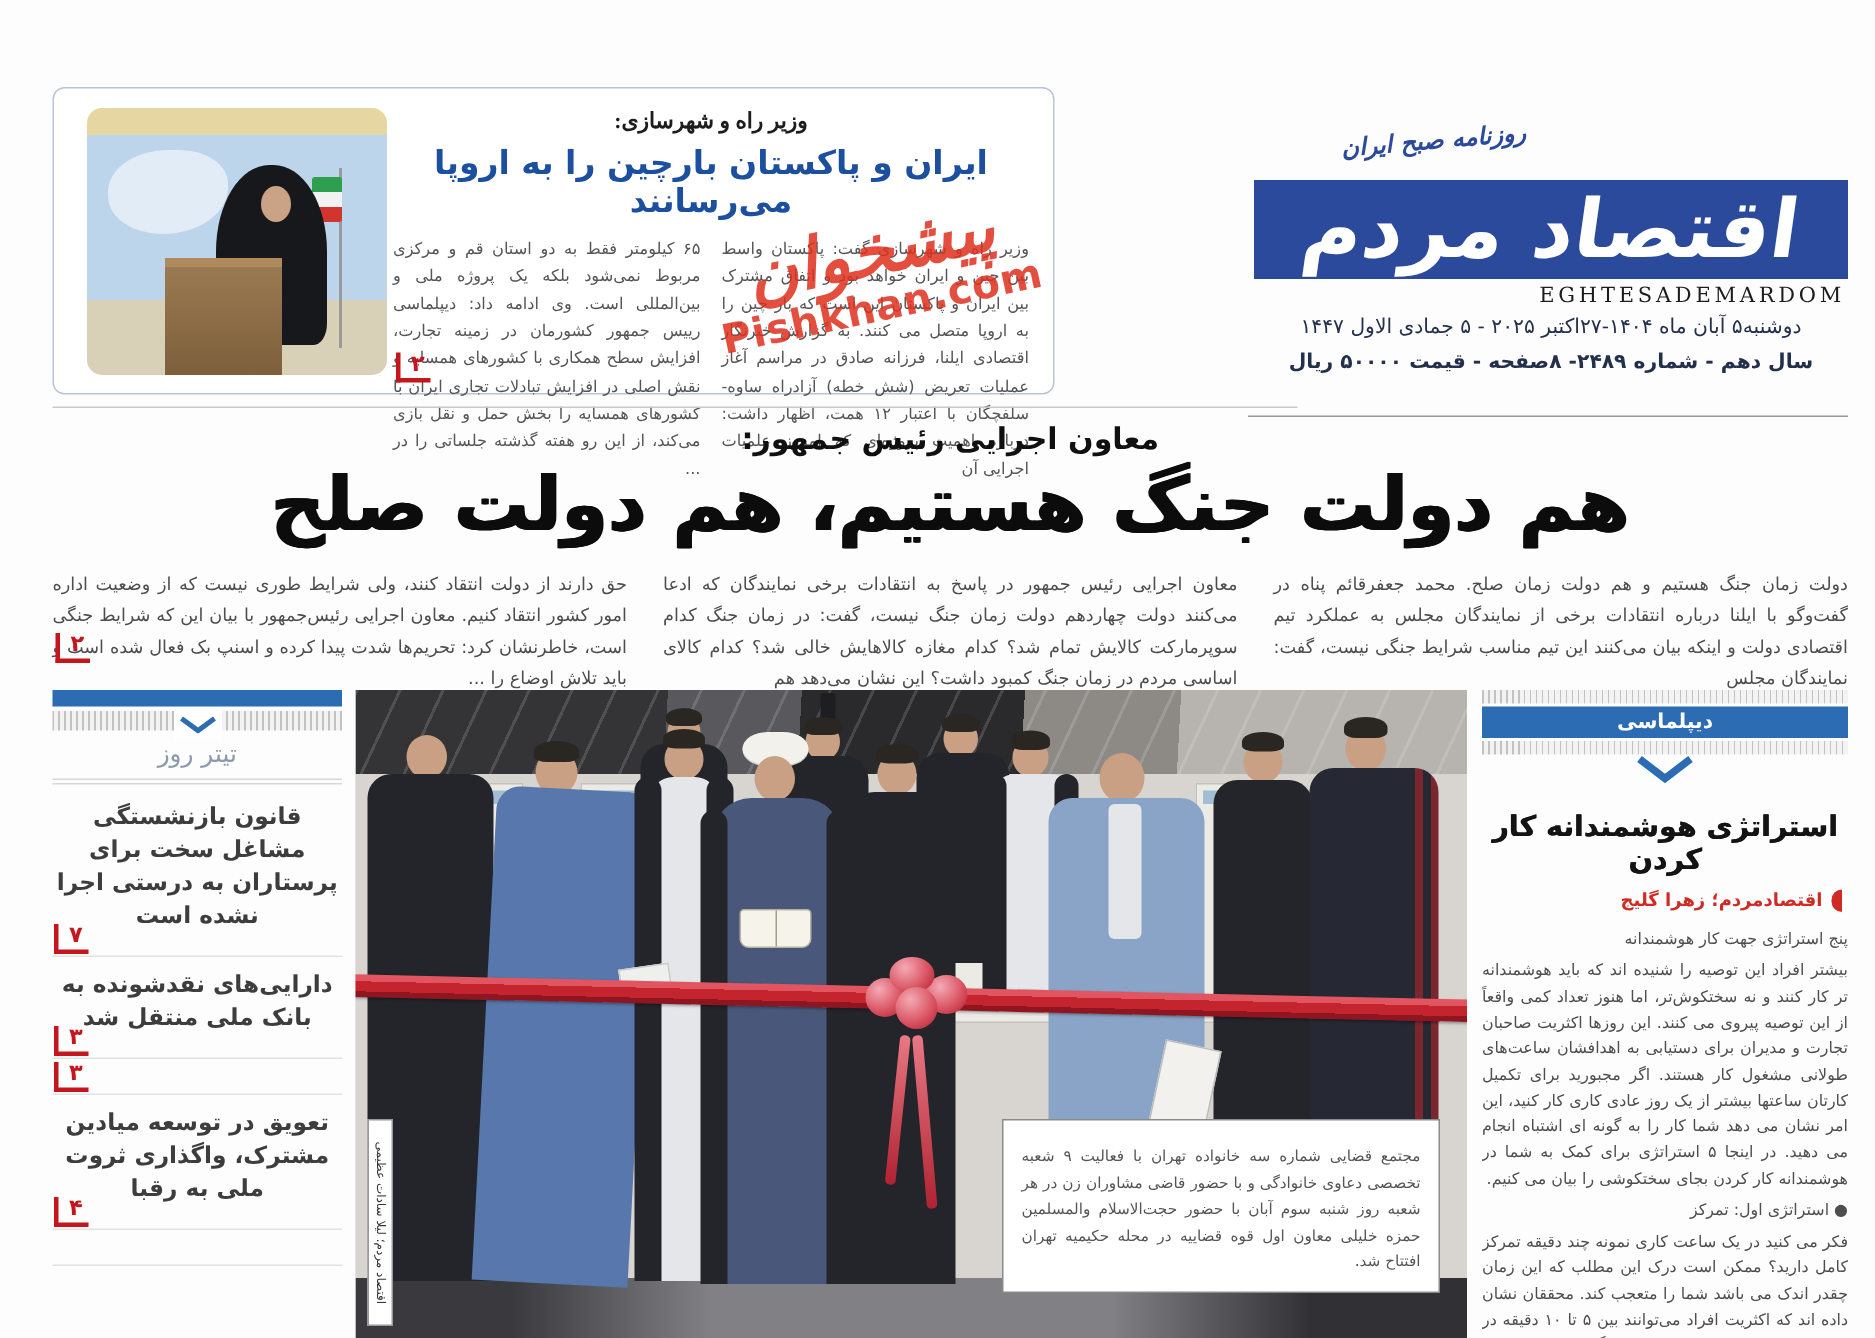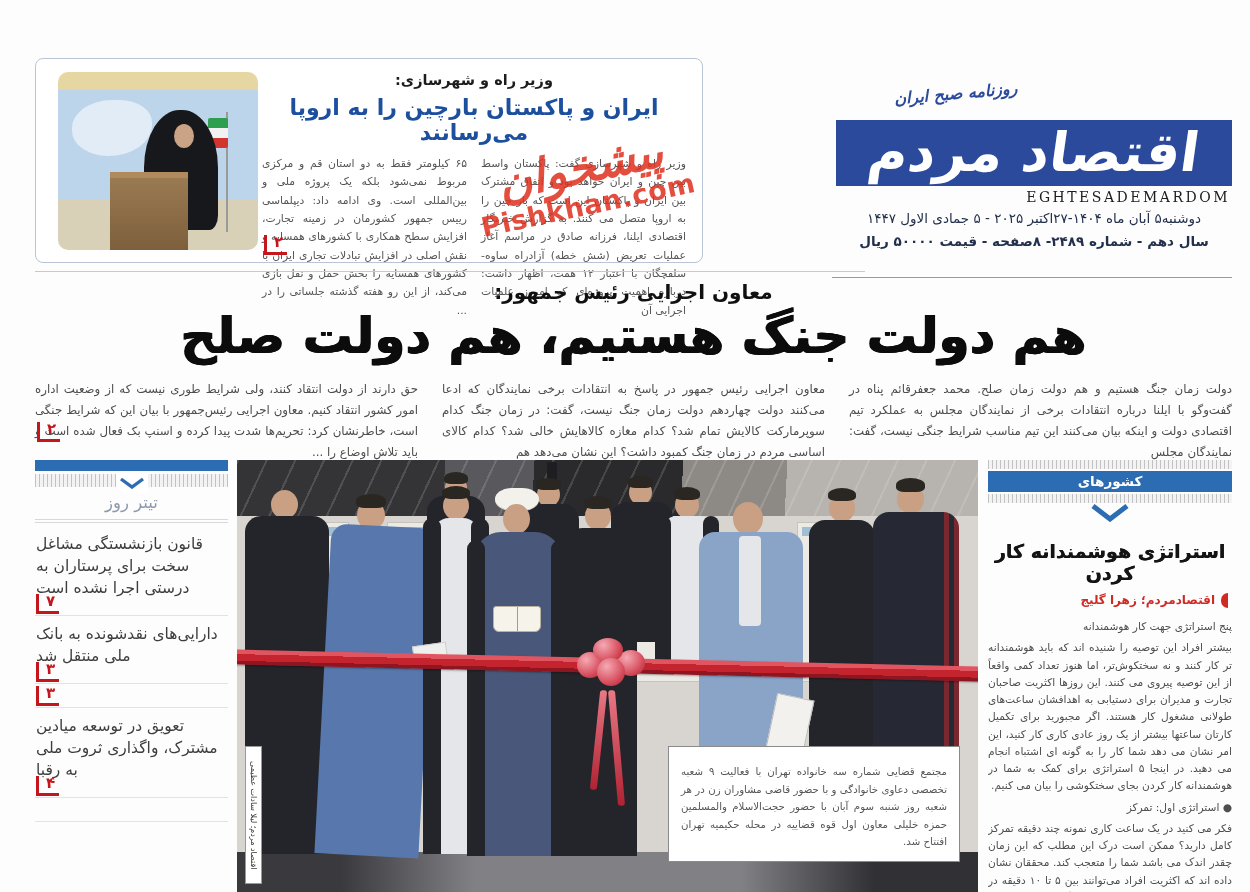--- a/index.html
+++ b/index.html
@@ -35,21 +35,21 @@
             border-radius:50% 40% 55% 45%;}
   .ts-podium{position:absolute; left:52px; bottom:0; width:78px; height:78px; background:linear-gradient(180deg,#9a7a52,#7d5f3c);
             border-top:6px solid #b08a5c;}
   .ts-woman{position:absolute; left:86px; top:38px; width:74px; height:120px; background:#17181c;
             border-radius:48% 48% 12% 12%;}
   .ts-face{position:absolute; left:116px; top:52px; width:20px; height:24px; background:#caa285; border-radius:50%;}
   .ts-flagpole{position:absolute; left:168px; top:40px; width:2px; height:120px; background:#9a9a9a;}
   .ts-flag{position:absolute; left:150px; top:46px; width:20px; height:30px;
            background:linear-gradient(180deg,#2e9e4f 0 33%, #f2f2f2 33% 66%, #d2352e 66% 100%); border-radius:2px;}
   .ts-text{position:absolute; right:16px; top:8px; width:424px; height:188px; direction:rtl;}
-  .ts-kicker{text-align:center; font-weight:bold; font-size:14.5px; color:#1d1d1d; margin-top:5px;}
+  .ts-kicker{text-align:center; font-weight:bold; font-size:14.5px; color:#1d1d1d; margin-top:5px;font-family:Liberation Serif, serif;}
   .ts-headline{text-align:center; color:var(--headline_blue); font-weight:bold; font-size:22px; margin-top:7px;}
   .ts-cols{display:flex; direction:rtl; gap:14px; margin-top:10px;}
   .ts-col{flex:1; font-size:10.8px; color:#555; text-align:justify; line-height:1.7;}
   .pmark{display:inline-block; color:var(--accent_red); font-weight:bold; font-size:15px; line-height:1.05;
          border-left:3.5px solid var(--accent_red); border-bottom:3.5px solid var(--accent_red); padding:0 4px 1px 7px;}
   .ts-mark{position:absolute; left:2px; bottom:0;}
 
   
   .watermark{position:absolute; left:468px; top:140px; width:230px; z-index:6; text-align:center;
              transform:rotate(-12deg); color:var(--watermark_red); opacity:.85; pointer-events:none;}
@@ -69,21 +69,21 @@
 
   
   .titr{position:absolute; top:460px; left:35px; width:193px; direction:rtl;}
   .titr-bluebar{height:11px; background:var(--bar_blue);}
   .hatch{height:13px; margin-top:3px; position:relative;
          background:repeating-linear-gradient(90deg,#c2c2c2 0 1px, #f3f3f3 1px 4px);}
   .hatch .chev{position:absolute; left:50%; top:0; transform:translateX(-50%); background:#fff; padding:0 3px;}
   .titr-title{text-align:center; font-size:16.5px; color:#8b99ae; padding:6px 0 4px;}
   .dbl{height:1px; background:#d8d8d8; margin:2.5px 0;}
   .titr-item{position:relative; padding:7px 1px 16px; border-bottom:1px solid #e2e2e2;}
-  .titr-text{font-weight:normal; font-size:15.5px; color:#3d3d3d; text-align:left; line-height:1.42;}
+  .titr-text{font-weight:bold; font-size:15.5px; color:#3d3d3d; text-align:center; line-height:1.42;}
   .titr-item .pmark{position:absolute; left:1px; bottom:1px;}
 
   
   .photo{position:absolute; top:460px; left:237px; width:741px; height:432px; overflow:hidden; background:#d6d3cf;}
   .ph-marble{position:absolute; top:0; left:0; right:0; height:56px;
      background:linear-gradient(93deg,#343436 0 28%, #59595d 28% 40%, #2a2a2c 40% 60%, #8d8a86 60% 74%, #b7b3ae 74% 100%);}
   .ph-marble:after{content:""; position:absolute; inset:0;
      background:repeating-linear-gradient(115deg, rgba(255,255,255,.14) 0 2px, transparent 2px 26px);}
   .ph-wall{position:absolute; top:56px; left:0; right:0; bottom:38px; background:#d8d5d1;}
   .door{position:absolute; top:62px; width:72px; height:160px; background:#eceae5; border:1px solid #c6c2bc;}
@@ -308,21 +308,21 @@
     <div class="tail" style="left:376px; top:230px; height:116px; transform:rotate(-5deg)"></div>
 
     <div class="ph-caption">
       <div class="cap-body">مجتمع قضایی شماره سه خانواده تهران با فعالیت ۹ شعبه تخصصی دعاوی خانوادگی و با حضور قاضی مشاوران زن در هر شعبه روز شنبه سوم آبان با حضور حجت‌الاسلام والمسلمین حمزه خلیلی معاون اول قوه قضاییه در محله حکیمیه تهران افتتاح شد.</div>
     </div>
     <div class="ph-credit">اقتصاد مردم؛ لیلا سادات عظیمی</div>
   </figure>
 
   <aside class="note">
     <div class="hatch"></div>
-    <div class="note-bluebar">کشورهای</div>
+    <div class="note-bluebar">دیپلماسی</div>
     <div class="hatch"></div>
     <div class="note-chev">
       <svg width="40" height="18" viewBox="0 0 40 18">
           <path d="M3 2 L20 15 L37 2" fill="none" stroke="#2b6cb3" stroke-width="5"></path>
         </svg>
     </div>
     <h2 class="note-title">استراتژی هوشمندانه کار کردن</h2>
     <div class="note-byline">
       <span class="crescent"></span><span>اقتصادمردم؛ زهرا گلیج</span>
     </div>

